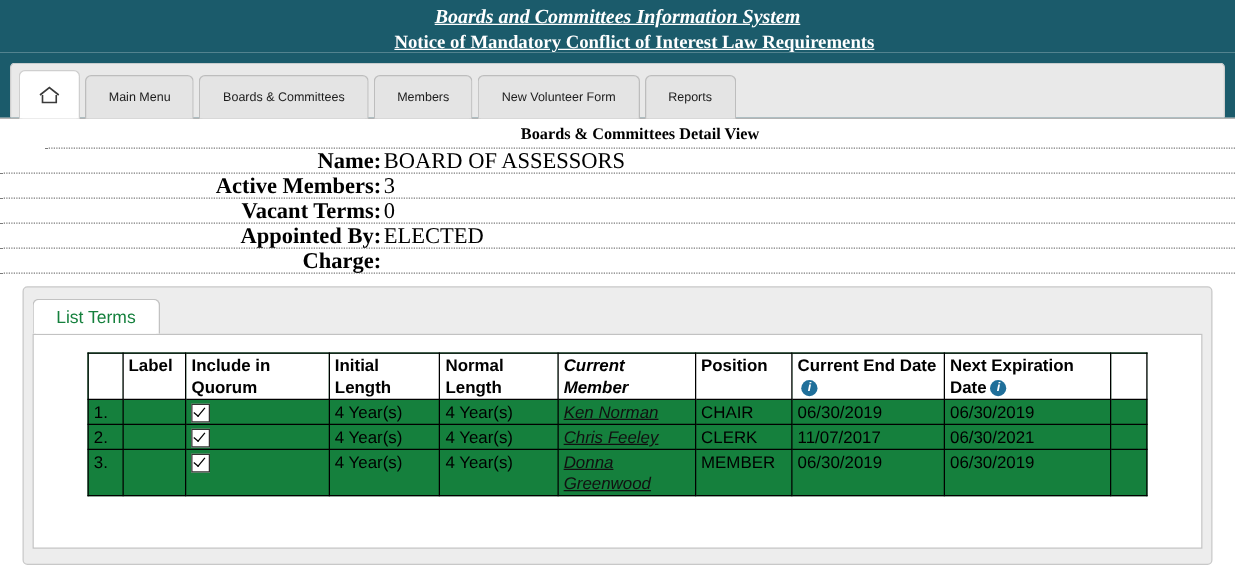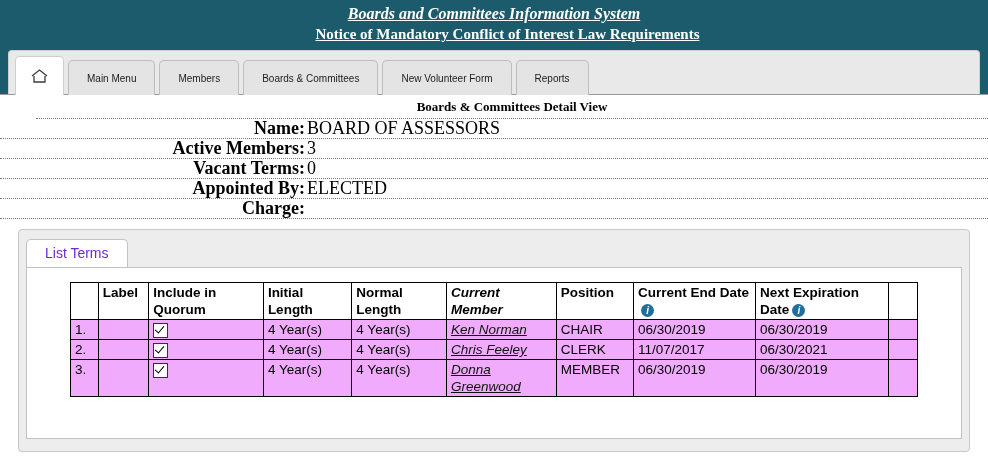--- a/index.html
+++ b/index.html
@@ -142,36 +142,36 @@
     height: 30px;
   }
   .panel-tab {
     background: #ffffff;
     border: 1px solid #c2c2c2;
     border-bottom: none;
     border-radius: 5px 5px 0 0;
     padding: 5px 18px 6px 18px;
     font-family: "Liberation Sans", sans-serif;
     font-size: 14px;
-    color: #6d28d9;
+    color: #15803d;
     cursor: pointer;
   }
   .panel-body {
     background: #ffffff;
     border: 1px solid #c2c2c2;
     padding: 14px 0 16px 0;
     min-height: 140px;
   }
 
   
   table.terms {
     border-collapse: collapse;
     margin: 0 auto;
     width: 848px;
-    background: #f0abfc;
+    background: #15803d;
     font-family: "Liberation Sans", sans-serif;
     font-size: 13.5px;
   }
   table.terms th, table.terms td {
     border: 1px solid #000000;
     padding: 1px 4px;
     vertical-align: top;
     line-height: 17px;
   }
   table.terms thead th {
@@ -250,24 +250,24 @@
           <svg width="19" height="17" viewBox="0 0 19 17">
             <path d="M2 8 L9.5 2 L17 8" fill="none" stroke="#3a3a3a" stroke-width="1.3"></path>
             <path d="M4 8 L4 14 L15 14 L15 8" fill="none" stroke="#3a3a3a" stroke-width="1.3"></path>
           </svg>
         </span>
       </div>
       <div class="tab">
         <span>Main Menu</span>
       </div>
       <div class="tab">
+        <span>Boards &amp; Committees</span>
+      </div>
+      <div class="tab">
         <span>Members</span>
-      </div>
-      <div class="tab">
-        <span>Boards &amp; Committees</span>
       </div>
       <div class="tab">
         <span>New Volunteer Form</span>
       </div>
       <div class="tab">
         <span>Reports</span>
       </div>
     </div>
   </div>
 

